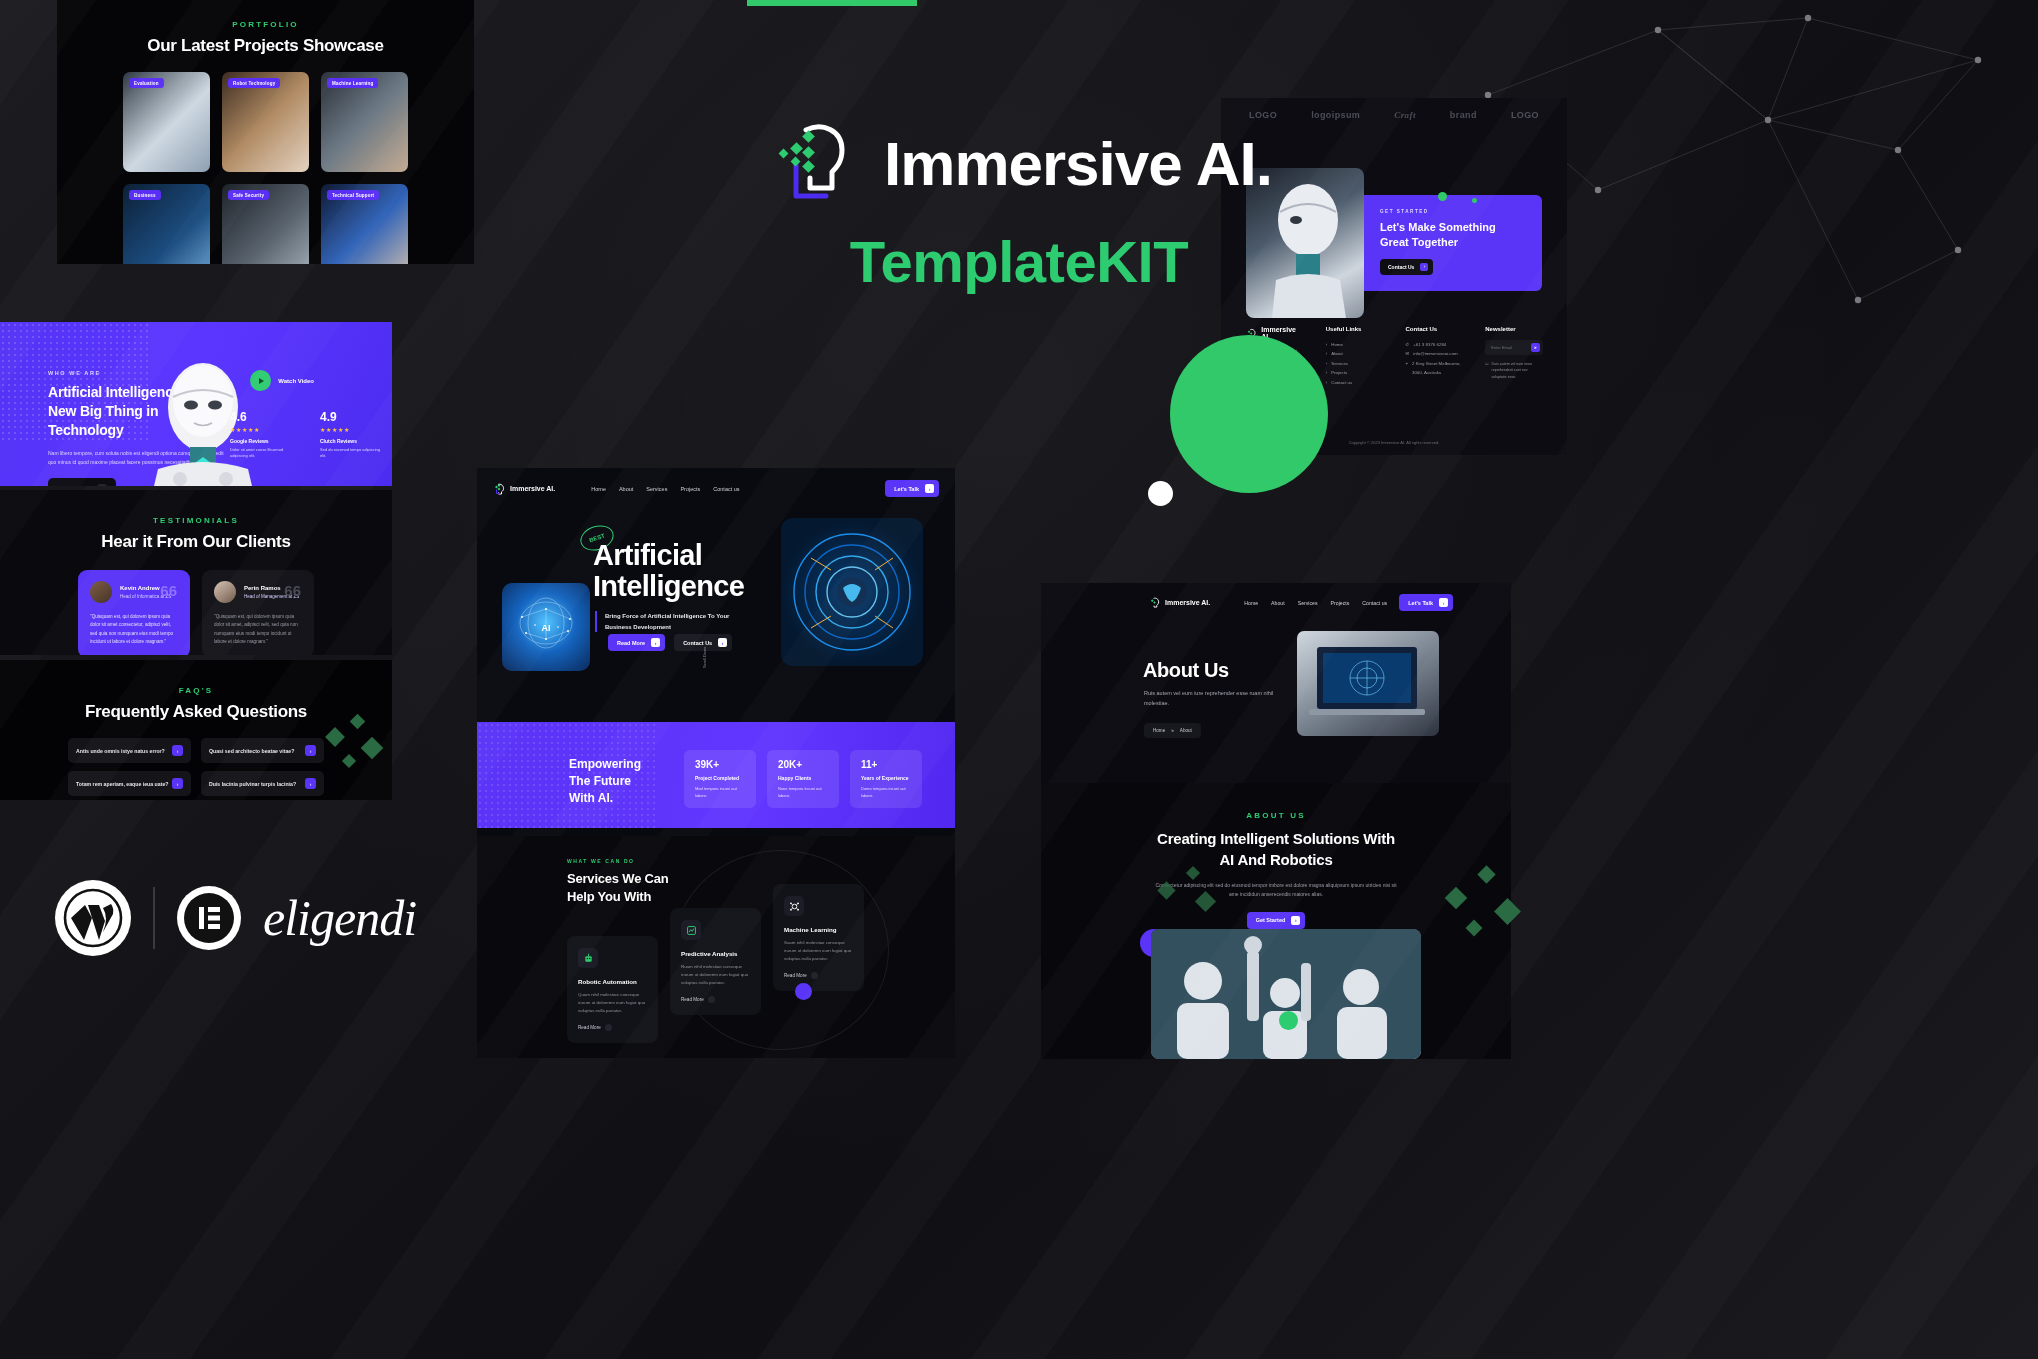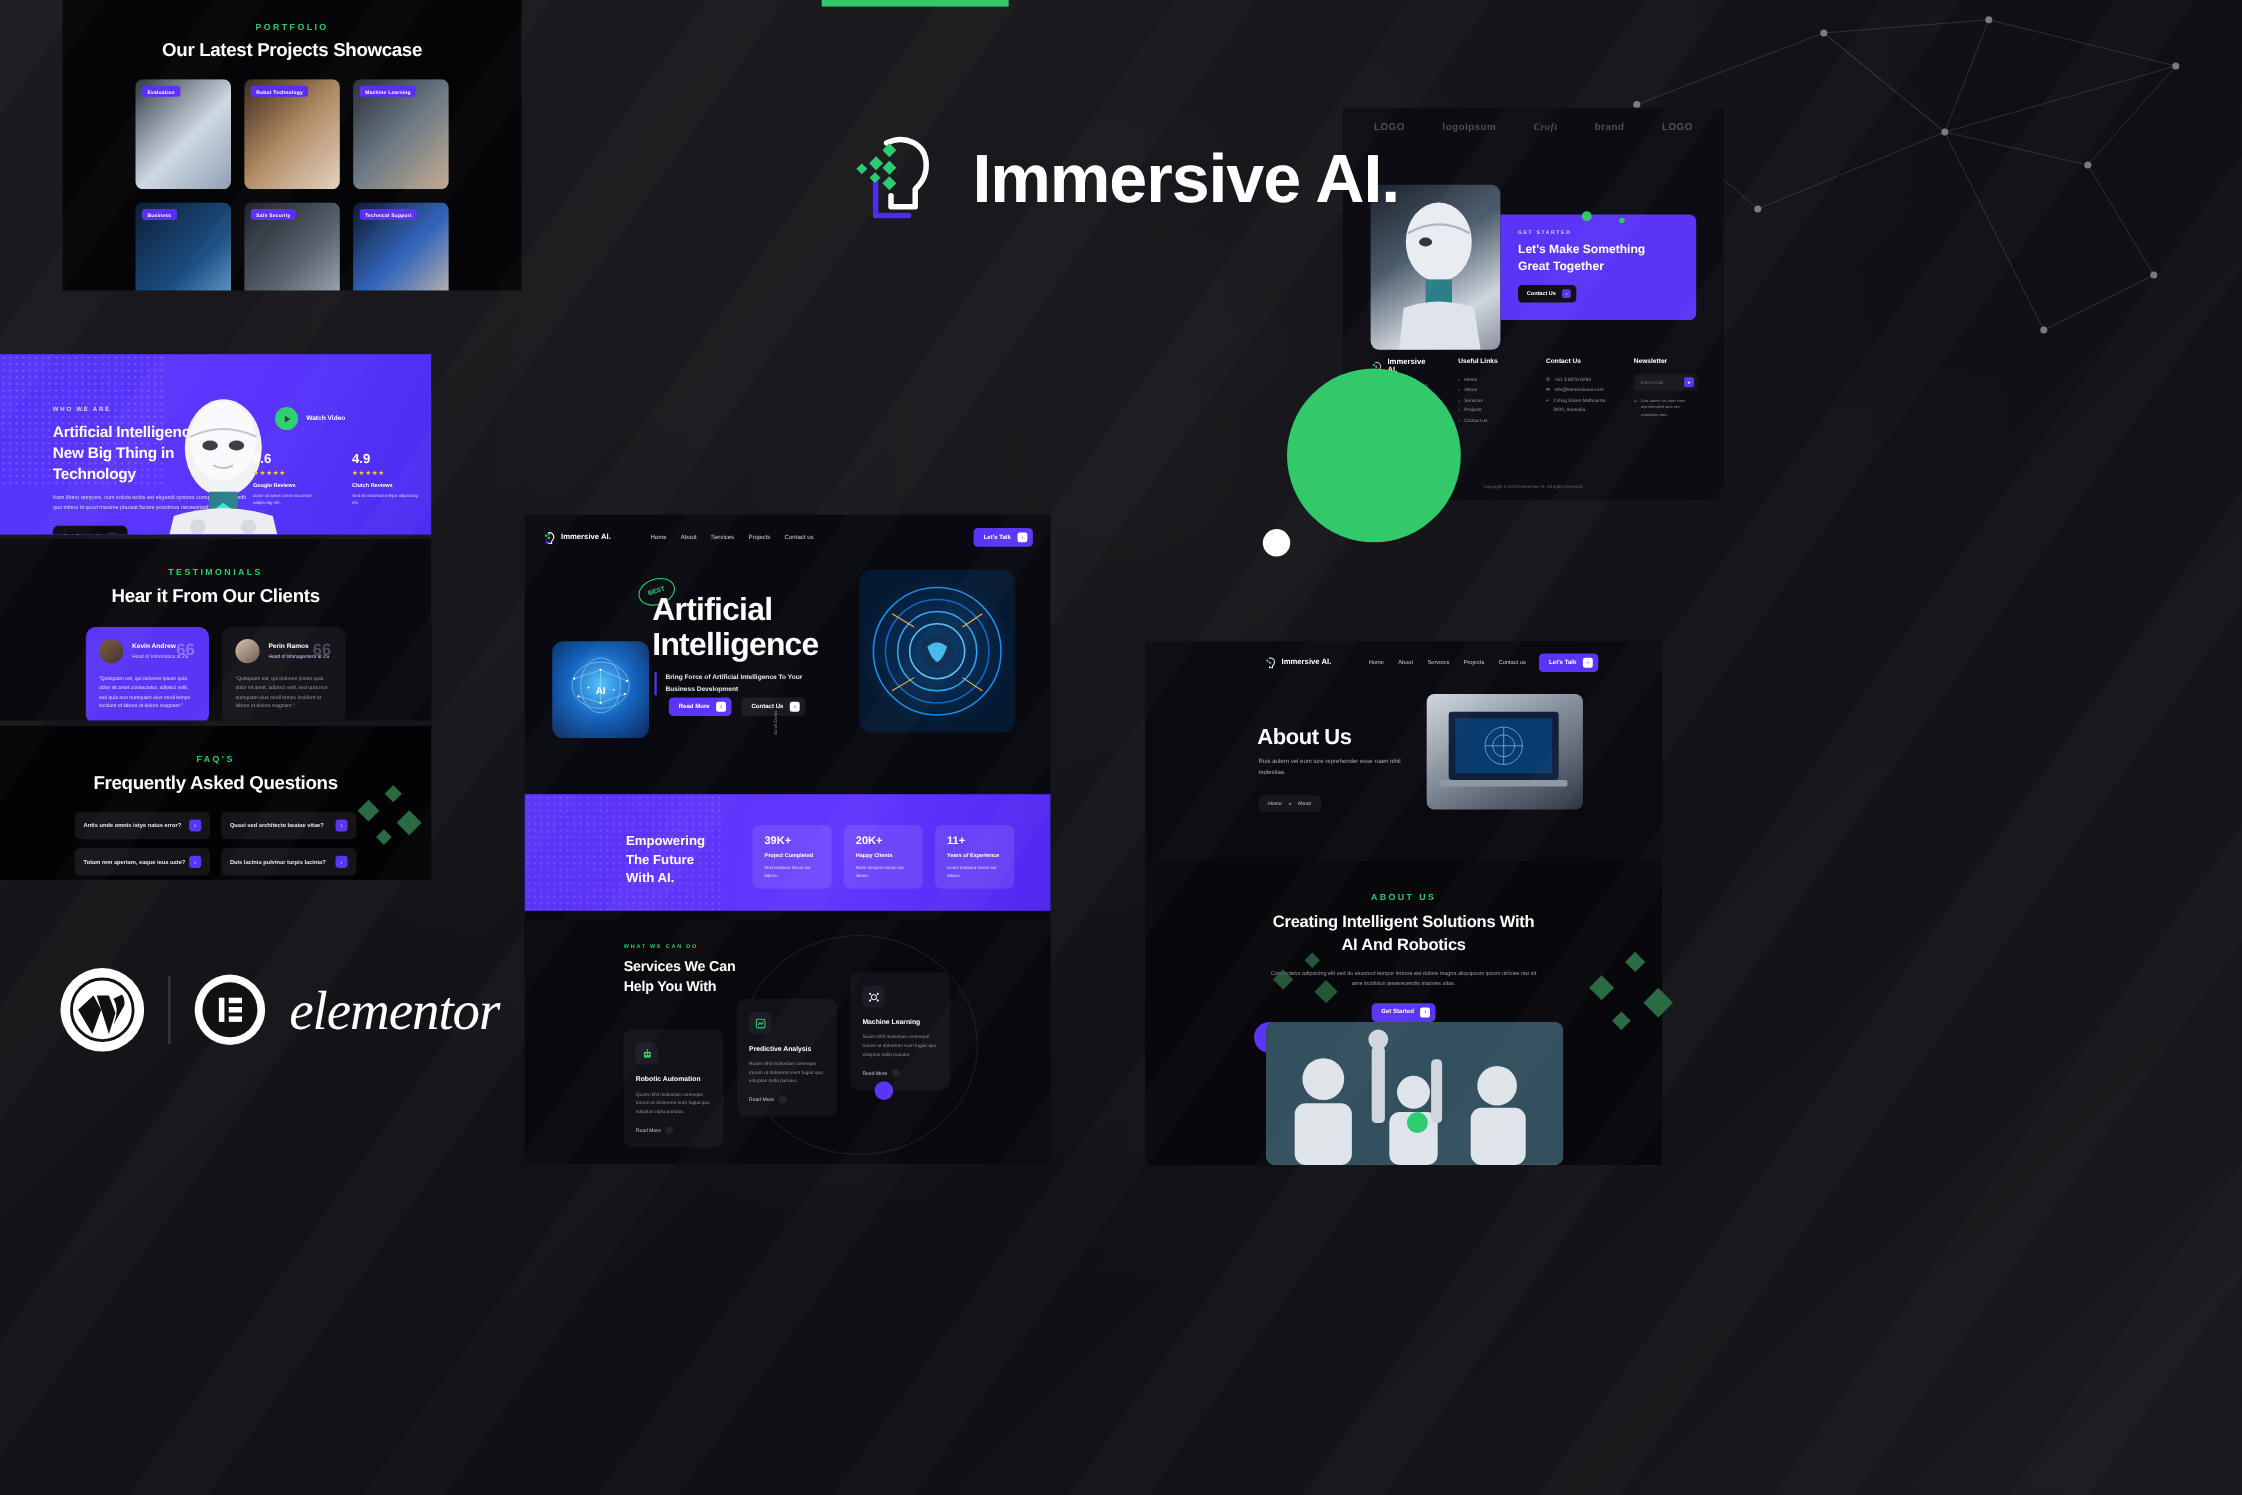--- a/index.html
+++ b/index.html
@@ -230,20 +230,21 @@
         <rect x="26" y="24" width="9" height="9" transform="rotate(45 30.5 28.5)"></rect>
         <rect x="38" y="12" width="9" height="9" transform="rotate(45 42.5 16.5)"></rect>
         <rect x="38" y="28" width="9" height="9" transform="rotate(45 42.5 32.5)"></rect>
         <rect x="38" y="42" width="9" height="9" transform="rotate(45 42.5 46.5)"></rect>
         <rect x="14" y="30" width="7" height="7" transform="rotate(45 17.5 33.5)"></rect>
         <rect x="26" y="38" width="7" height="7" transform="rotate(45 29.5 41.5)"></rect>
       </g>
     </svg>
     <div id="logo-word">Immersive AI.</div>
   </div>
+  <div id="hero-kit">TemplateKIT</div>
 </div>
 
 <div class="panel" id="portfolio">
   <div style="padding-top:34px">
     <div class="eyebrow">PORTFOLIO</div>
     <div class="sec-title">Our Latest Projects Showcase</div>
   </div>
   <div class="pf-grid">
     <div class="pf-card">
       <div class="pf-img" style="background:linear-gradient(135deg,#2f3944,#cfd9e2 55%,#8fa0b2)"></div>
@@ -783,14 +784,14 @@
   <div class="divider"></div>
   <div class="el-logo">
     <svg width="52" height="52" viewBox="0 0 52 52">
       <circle cx="26" cy="26" r="25" fill="#111"></circle>
       <rect x="16" y="15" width="5" height="22" fill="#fff"></rect>
       <rect x="25" y="15" width="12" height="5" fill="#fff"></rect>
       <rect x="25" y="23.5" width="12" height="5" fill="#fff"></rect>
       <rect x="25" y="32" width="12" height="5" fill="#fff"></rect>
     </svg>
   </div>
-  <div class="el-word">elementor</div>
+  <div class="el-word">eligendi</div>
 </div>
 
 </body></html>

